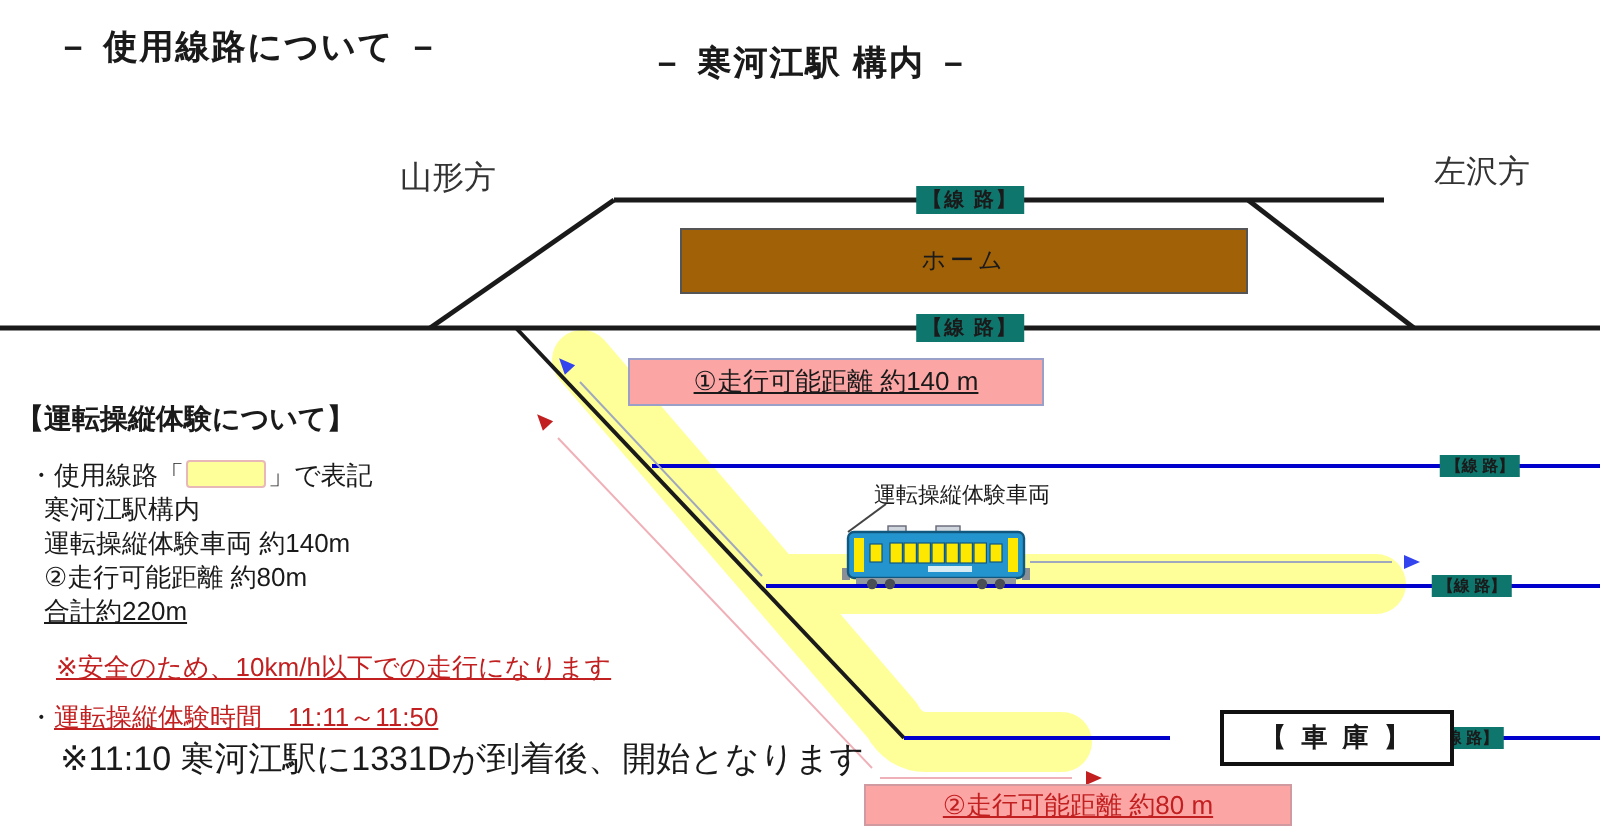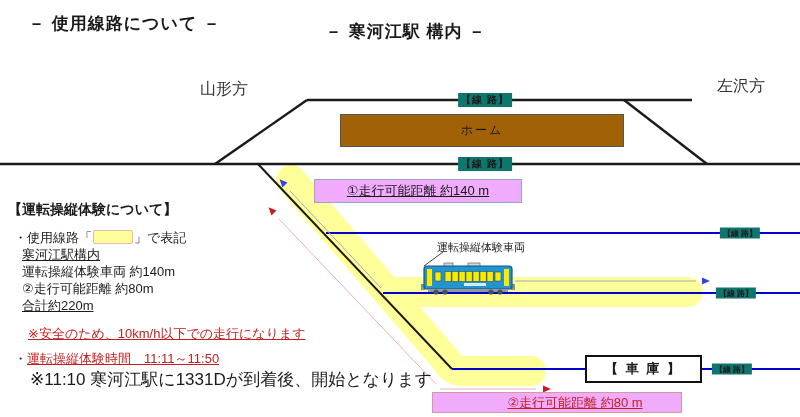--- a/index.html
+++ b/index.html
@@ -15,26 +15,26 @@
   .rail-label{
     font-size:10px;background:#0f766e;padding:0 3px;white-space:nowrap;
     transform:translate(-50%,-50%);font-weight:bold;letter-spacing:1px;
   }
   .rail-label.small{font-size:8px;letter-spacing:0;}
   .platform-box{
     border:1px solid #555;background:#a16207;display:flex;align-items:center;justify-content:center;
     font-size:12px;letter-spacing:2px;
   }
   .dist-box{
-    background:#f0abfc;display:flex;align-items:center;justify-content:center;
+    background:#fca5a5;display:flex;align-items:center;justify-content:center;
     font-size:13px;white-space:nowrap;
   }
   .dist-box span{text-decoration:underline;}
   .dist1{border:1px solid var(--box1-border);}
-  .dist2{border:1px solid var(--box2-border);color:var(--red-text);padding-left:36px;}
+  .dist2{border:1px solid var(--box2-border);color:var(--red-text);}
   .depot-box{
     border:2px solid #111;background:#fff;display:flex;align-items:center;justify-content:center;
     font-size:13px;font-weight:bold;letter-spacing:2px;white-space:nowrap;
   }
   .vehicle-label{font-size:11px;white-space:nowrap;background:transparent;}
   .info{left:8px;top:200px;width:330px;}
   .info-heading{font-weight:bold;font-size:14px;white-space:nowrap;}
   .info-line{font-size:13px;white-space:nowrap;line-height:16px;}
   .underline{text-decoration:underline;}
   .red{color:var(--red-text);}
@@ -126,35 +126,35 @@
 <div class="abs platform-box" style="left:340px;top:114px;width:282px;height:31px;">
   <span>ホーム</span>
 </div>
 
 <div class="abs dist-box dist1" style="left:314px;top:179px;width:206px;height:22px;">
   <span>①走行可能距離 約140 m</span>
 </div>
 
 <div class="abs vehicle-label" style="left:437px;top:240px;">運転操縦体験車両</div>
 
-<div class="abs depot-box" style="left:585px;top:355px;width:113px;height:24px;text-align:right;">
+<div class="abs depot-box" style="left:610px;top:355px;width:113px;height:24px;text-align:right;">
   <span>【 車 庫 】</span>
 </div>
 
 <div class="abs dist-box dist2" style="left:432px;top:392px;width:212px;height:19px;">
   <span>②走行可能距離 約80 m</span>
 </div>
 
 <div class="abs info">
   <div class="info-heading" style="position:absolute;left:0;top:1px;">【運転操縦体験について】</div>
 
   <div class="info-line" style="position:absolute;left:6px;top:30px;">
     <span>・使用線路「</span><span class="swatch"></span><span>」で表記</span>
   </div>
-  <div class="info-line" style="position:absolute;left:14px;top:47px;text-decoration:underline;">寒河江駅構内</div>
+  <div class="info-line" style="position:absolute;left:14px;top:47px;">寒河江駅構内</div>
   <div class="info-line" style="position:absolute;left:14px;top:64px;">運転操縦体験車両 約140m</div>
   <div class="info-line" style="position:absolute;left:14px;top:81px;">②走行可能距離 約80m</div>
   <div class="info-line underline" style="position:absolute;left:14px;top:98px;">合計約220m</div>
 
   <div class="info-line red underline" style="position:absolute;left:20px;top:126px;">※安全のため、10km/h以下での走行になります</div>
 
   <div class="info-line" style="position:absolute;left:6px;top:151px;">
     <span>・</span><span class="red underline">運転操縦体験時間　11:11～11:50</span>
   </div>
   <div class="info-line" style="position:absolute;left:22px;top:172px;font-size:17px;">※11:10 寒河江駅に1331Dが到着後、開始となります</div>

